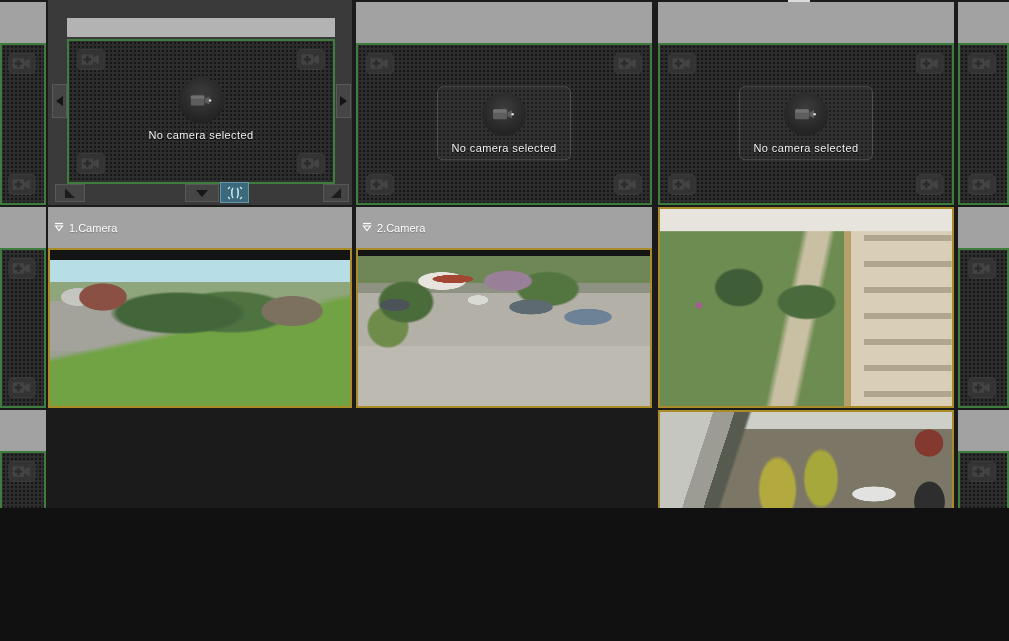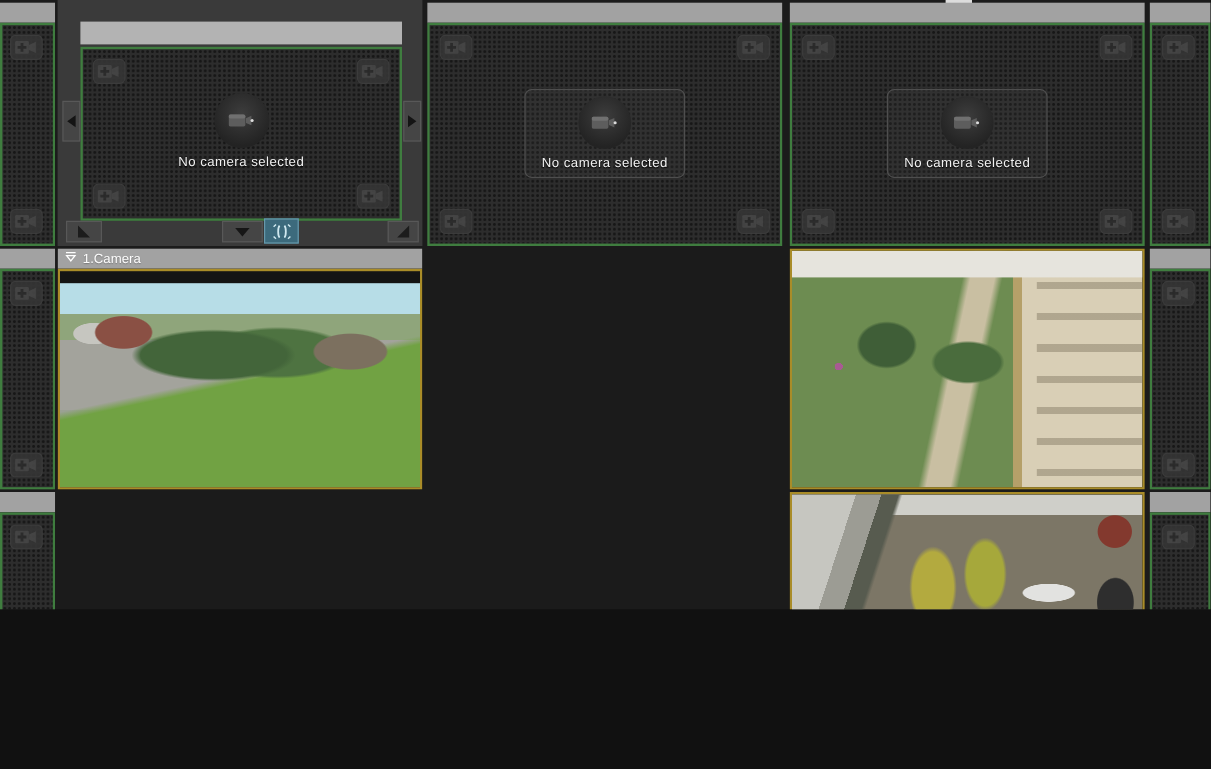--- a/index.html
+++ b/index.html
@@ -17,21 +17,21 @@
   .c3{left:658px;width:296px;}
   .c4{left:958px;width:51px;}
   .r0{top:2px;height:203px;}
   .r1{top:207px;height:201px;}
   .r2{top:410px;height:198px;}
   .r3{top:612px;height:29px;}
   .rsel{top:0;height:205px;}
 
   
   .hdr{height:17px;flex:none;background:#a2a2a2;display:flex;align-items:center;gap:5px;
-       padding:0 6px;font-size:11px;color:#fdfdfd;}
+       padding:12px 6px;font-size:11px;color:#fdfdfd;}
   .hdr-label{white-space:nowrap;text-shadow:0 1px 1px rgba(0,0,0,.25);}
   .vbody{flex:1;position:relative;overflow:hidden;
          background-color:#2d2d2d;
          background-image:radial-gradient(rgba(0,0,0,.5) 1px, transparent 1.3px);
          background-size:4px 4px;}
   .vbody.empty{border:2px solid #3f7d3f;}
   .vbody.camb{border:2px solid #a98c28;background:#141414;}
   .photo{position:absolute;left:0;right:0;top:0;bottom:0;background-repeat:no-repeat;}
 
   
@@ -391,20 +391,33 @@
             <path d="M1 1.5 H9" stroke="#fff" stroke-width="1.2" fill="none"></path>
             <path d="M1.5 4 L5 8.5 L8.5 4 Z" fill="none" stroke="#fff" stroke-width="1.1"></path>
           </svg></span>
       <span class="hdr-label">1.Camera</span>
     </div>
     <div class="vbody camb">
       <div class="photo p1"></div>
     </div>
   </div>
 
+  <div class="tile c2 r1">
+    <div class="hdr">
+      <span>
+        <svg width="10" height="10" viewBox="0 0 10 10">
+            <path d="M1 1.5 H9" stroke="#fff" stroke-width="1.2" fill="none"></path>
+            <path d="M1.5 4 L5 8.5 L8.5 4 Z" fill="none" stroke="#fff" stroke-width="1.1"></path>
+          </svg></span>
+      <span class="hdr-label">2.Camera</span>
+    </div>
+    <div class="vbody camb">
+      <div class="photo p2"></div>
+    </div>
+  </div>
 
   <div class="tile c3 r1">
     <div class="vbody camb">
       <div class="photo p3"></div>
     </div>
   </div>
 
   <div class="tile c4 r1">
     <div class="hdr"></div>
     <div class="vbody empty">

